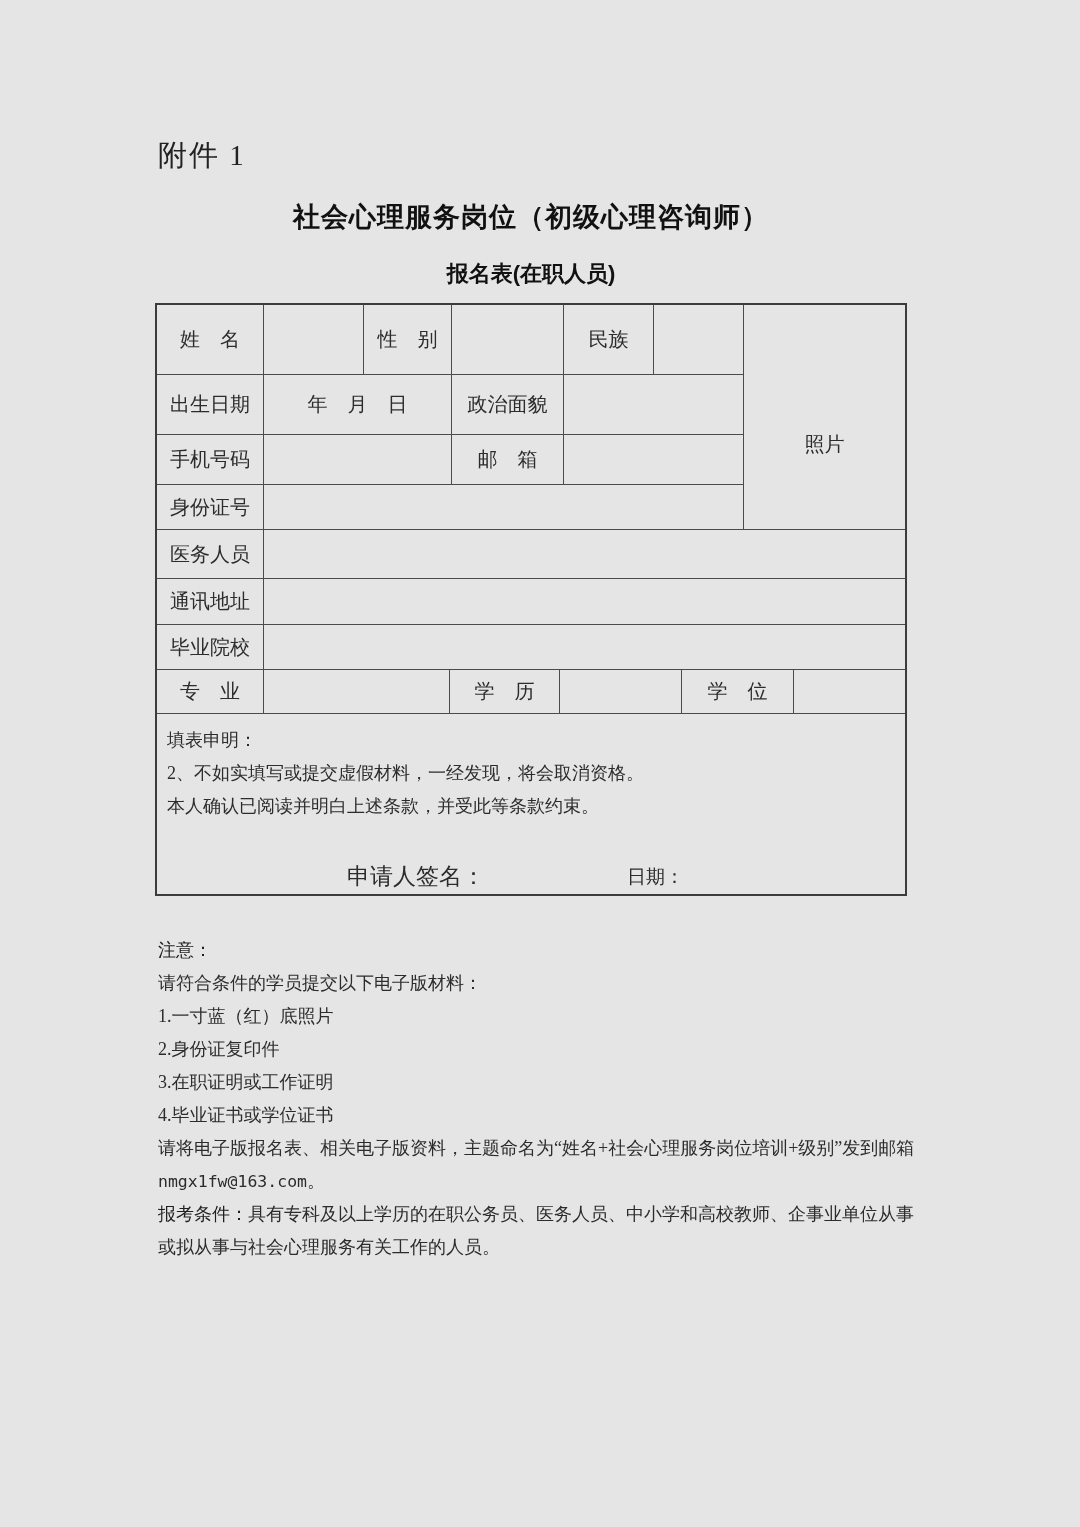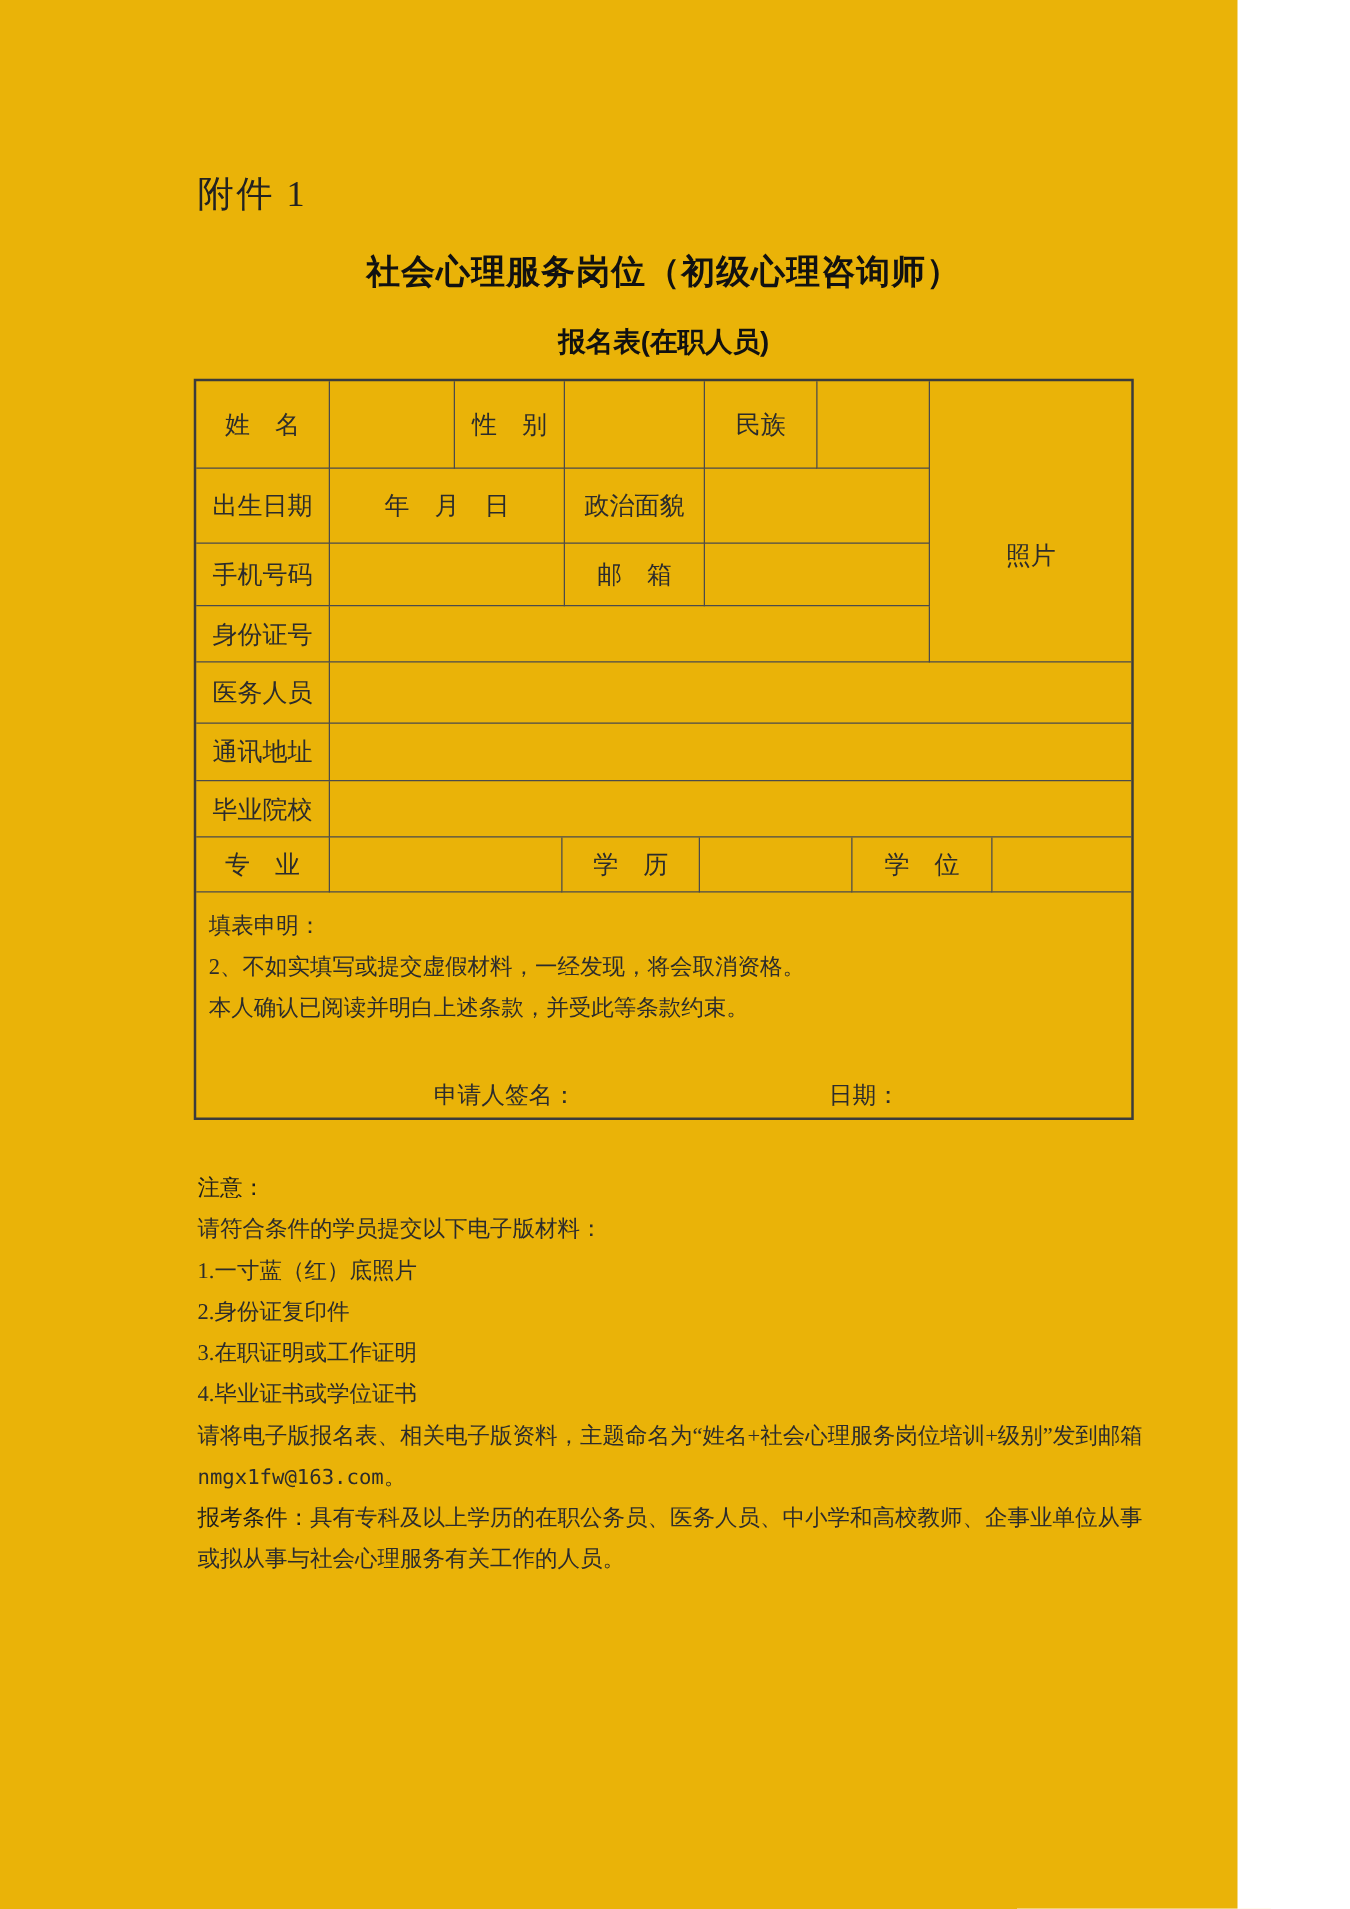--- a/index.html
+++ b/index.html
@@ -1,21 +1,21 @@
 <!DOCTYPE html>
 <html><head>
 <meta charset="utf-8">
 <style>
   * { margin: 0; padding: 0; box-sizing: border-box; }
   html, body { background: #ffffff; }
   .page {
     position: relative;
-    width: 990px;
+    width: 1080px;
     height: 1527px;
-    background: #eab308;
+    background: #e5e5e5;
     font-family: "Liberation Serif", "DejaVu Serif", serif;
     color: #2c2c2c;
     overflow: hidden;
   }
   .attachment {
     position: absolute;
     left: 158px; top: 136px;
     font-size: 29px;
     letter-spacing: 2px;
     color: #222;
@@ -61,22 +61,22 @@
   .photo-cell { padding-top: 55px; }
   .decl-cell {
     display: block;
     font-size: 18px;
     line-height: 33px;
     padding: 10px 6px 0 10px;
     white-space: normal;
   }
   .decl-line { white-space: nowrap; }
   .sig-row { position: absolute; left: 0; top: 146px; width: 100%; height: 33px; }
-  .sig-label { position: absolute; left: 190px; font-size: 19px; text-align: right; }
-  .date-label { position: absolute; left: 470px; font-size: 19px; margin-left: 36px; }
+  .sig-label { position: absolute; left: 190px; font-size: 23px; text-align: right; }
+  .date-label { position: absolute; left: 470px; font-size: 19px; }
   .notes {
     position: absolute;
     left: 158px; top: 934px; width: 772px;
     font-size: 18px;
     line-height: 33px;
     color: #2c2c2c;
   }
   .bold { font-weight: normal; color: #1e1e1e; }
   .email { font-family: "DejaVu Sans Mono", "Liberation Mono", monospace; font-size: 16.5px; }
 </style>

